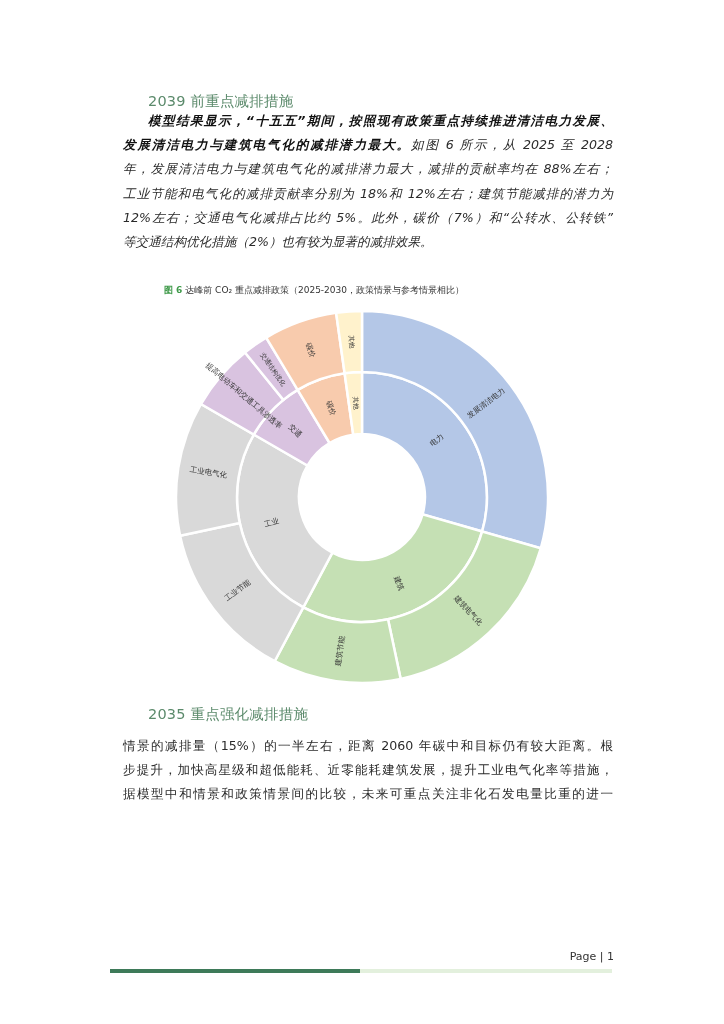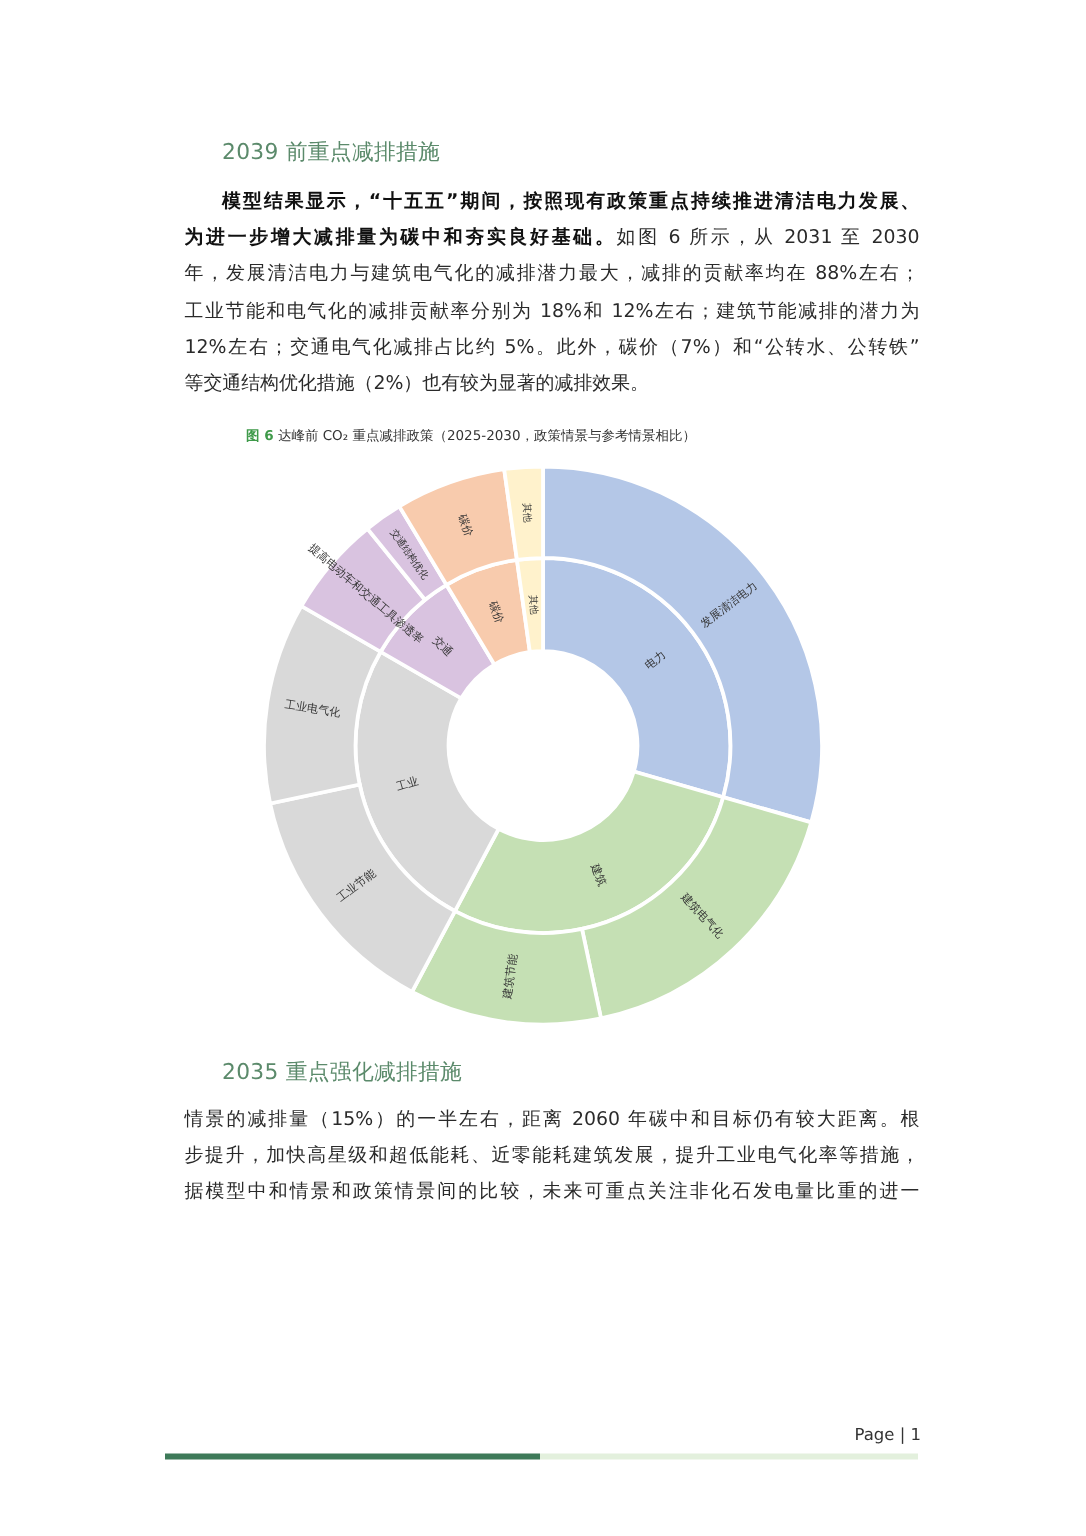--- a/index.html
+++ b/index.html
@@ -16,23 +16,23 @@
   #chart { position: absolute; left: 0; top: 0; }
   .footer-page { position: absolute; right: 110px; top: 950px; font-size: 11px; color: #333; }
   .bar-dark { position: absolute; left: 110px; top: 969px; width: 250px; height: 4px; background: #3e7a59; }
   .bar-light { position: absolute; left: 360px; top: 969px; width: 252px; height: 4px; background: #e3f0dd; }
 </style>
 </head>
 <body>
 
 <div class="heading" style="top:92px;">2039 前重点减排措施</div>
 
-<div class="para" style="top:122px;">
+<div class="para" style="top:109px;font-style:italic;">
   <span class="line indent"><b>模型结果显示，“十五五”期间，按照现有政策重点持续推进清洁电力发展、</b><span></span></span>
-  <span class="line"><b>为进一步增大减排量为碳中和夯实良好基础。</b><span>如图 6 所示，从 2031 至 2030</span></span>
+  <span class="line"><b>发展清洁电力与建筑电气化的减排潜力最大。</b><span>如图 6 所示，从 2025 至 2028</span></span>
   <span class="line"><span>年，发展清洁电力与建筑电气化的减排潜力最大，减排的贡献率均在 88%左右；</span></span>
   <span class="line"><span>工业节能和电气化的减排贡献率分别为 18%和 12%左右；建筑节能减排的潜力为</span></span>
   <span class="line"><span>12%左右；交通电气化减排占比约 5%。此外，碳价（7%）和“公转水、公转铁”</span></span>
   <span class="line last"><span>等交通结构优化措施（2%）也有较为显著的减排效果。</span></span>
 </div>
 
 <div class="caption">
   <span class="fig">图 6</span>
   <span>达峰前 CO₂ 重点减排政策（2025-2030，政策情景与参考情景相比）</span>
 </div>

